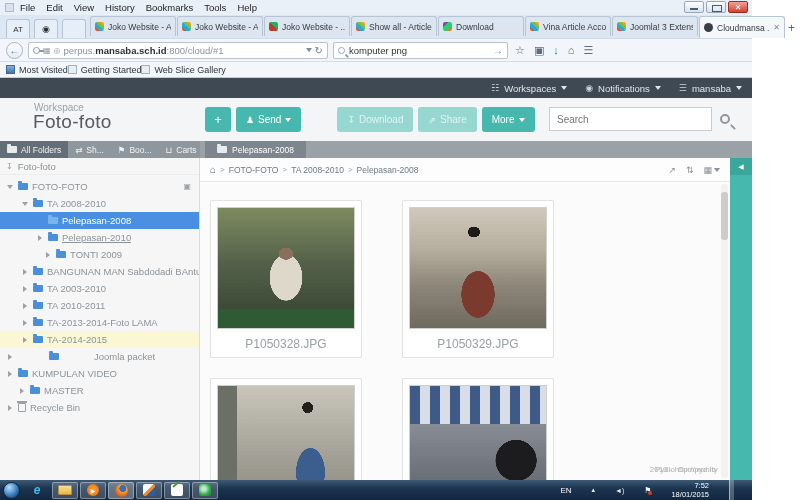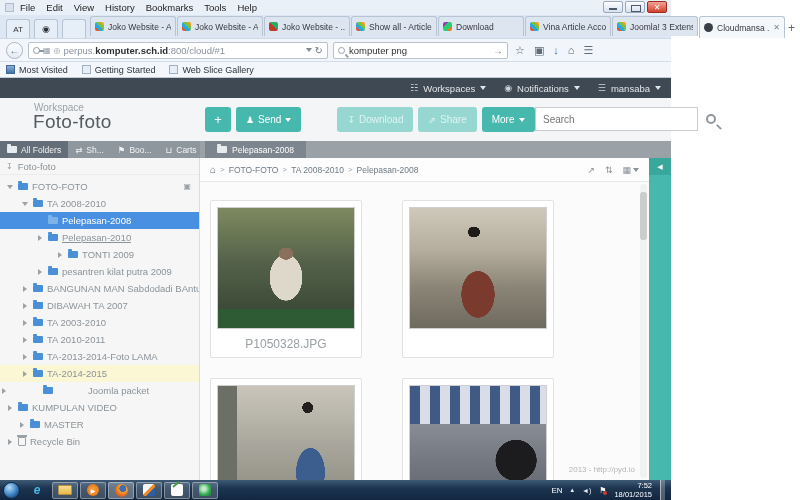--- a/index.html
+++ b/index.html
@@ -1,18 +1,18 @@
 <!DOCTYPE html>
 <html><head>
 <meta charset="utf-8">
 <style>
   * { margin:0; padding:0; box-sizing:border-box; }
   html,body { width:800px; height:500px; overflow:hidden; }
   body { font-family:"Liberation Sans","DejaVu Sans",sans-serif; font-size:10px; color:#333; }
-  .screen { position:relative; width:671px; height:500px; background:#fff; display:flex; flex-direction:column; }
+  .screen { position:relative; width:752px; height:500px; background:#fff; display:flex; flex-direction:column; }
 
   
   .menubar { height:15px; background:#e9f0f8; display:flex; align-items:center; padding-left:5px; position:relative; }
   .ff-page-icon { width:9px; height:9px; background:#d8e2ee; border:1px solid #aebccd; margin-right:6px; }
   .menu-item { font-size:9.5px; color:#222; margin-right:11px; cursor:default; }
   .win-controls { position:absolute; right:4px; top:1px; display:flex; gap:2px; }
   .wc { width:20px; height:12px; border:1px solid #9aa7b8; border-radius:2px; background:linear-gradient(#fdfeff,#d7e2ef); position:relative; }
   .wc-min::after { content:""; position:absolute; left:5px; right:5px; bottom:2px; height:2px; background:#4a5a70; }
   .wc-max::after { content:""; position:absolute; left:5px; top:3px; width:8px; height:5px; border:1px solid #4a5a70; }
   .wc-close { background:linear-gradient(#f2a297,#d2422e); border-color:#9e2c1c; color:#fff; font-size:8px; text-align:center; line-height:11px; }
@@ -44,42 +44,42 @@
   .reload { font-size:10px; color:#6f7d8a; }
   .searchfield { flex:0 0 175px; height:17px; background:#fff; border:1px solid #b9c3cf; border-radius:2px; display:flex; align-items:center; padding:0 4px; gap:4px; }
   .mag { width:7px; height:7px; border:1.5px solid #97a2ae; border-radius:50%; position:relative; flex:0 0 auto; }
   .mag::after { content:""; position:absolute; width:4px; height:1.5px; background:#97a2ae; transform:rotate(45deg); left:6px; top:7px; }
   .searchfield input { border:none; outline:none; flex:1; font-size:9.5px; color:#333; font-family:inherit; background:transparent; min-width:0; }
   .go-arrow { color:#7d8994; font-size:10px; }
   .nav-icons { display:flex; align-items:center; gap:9px; margin-left:2px; }
   .nav-ic { font-size:11px; color:#5f6d7b; }
   .nav-ic.dl { color:#1f7fd4; font-weight:bold; }
 
-  .bookmarksbar { height:17px; background:#f3f6fa; border-top:1px solid #d4dde7; border-bottom:1px solid #c3ccd6; display:flex; align-items:center; padding-left:6px; gap:14px; }
+  .bookmarksbar { height:17px; background:#f3f6fa; border-top:1px solid #d4dde7; border-bottom:1px solid #c3ccd6; display:flex; align-items:center; padding-left:6px; }
   .bm { display:flex; align-items:center; gap:4px; font-size:9px; color:#2f353c; }
   .bm-icon { width:9px; height:9px; border:1px solid #9fb0c2; background:#e7eef6; }
   .bm-icon.site { background:linear-gradient(#7fa6cf,#41engine 60%); background:linear-gradient(#8cb0d8,#4176ab); border-color:#40679a; }
 
   
   .app-topbar { height:20px; background:#3f4953; display:flex; align-items:center; justify-content:flex-end; padding-right:10px; gap:18px; }
   .topbar-item { display:flex; align-items:center; gap:5px; color:#e3e6e9; font-size:9.5px; }
   .topbar-item .caret { color:#e3e6e9; }
   .tb-glyph { font-size:9px; color:#cfd4d9; }
 
   .app-header { height:43px; background:#f4f5f6; position:relative; }
   .eyebrow { position:absolute; left:34px; top:4px; font-size:10px; color:#9aa1a7; }
   .ws-title { position:absolute; left:33px; top:13px; font-size:19px; color:#555b60; font-weight:400; letter-spacing:.3px; }
   .hbuttons { position:absolute; left:205px; top:9px; display:flex; gap:5px; }
   .btn { height:25px; border-radius:3px; background:#47b8ae; color:#fff; font-size:10px; display:flex; align-items:center; justify-content:center; gap:4px; padding:0 10px; }
   .btn .caret { color:#fff; }
   .btn-add { width:26px; padding:0; font-size:13px; }
   .btn.disabled { background:#96d8d1; color:#dff3f0; }
   .btn-gap { width:26px; }
   .btn-ic { font-size:9px; }
-  .hsearch { position:absolute; left:535px; top:9px; display:flex; align-items:center; gap:8px; }
+  .hsearch { position:absolute; left:549px; top:9px; display:flex; align-items:center; gap:8px; }
   .hsearch input { width:163px; height:24px; border:1px solid #c9cdd1; background:#fff; padding:0 7px; font-size:10px; color:#555; font-family:inherit; outline:none; }
   .hsearch .mag2 { width:10px; height:10px; border:2px solid #8f979e; border-radius:50%; position:relative; }
   .hsearch .mag2::after { content:""; position:absolute; width:6px; height:2px; background:#8f979e; transform:rotate(45deg); left:8px; top:10px; }
 
   .tabs-row { height:17px; display:flex; }
   .panel-tabs { width:200px; background:#8f979e; display:flex; align-items:stretch; }
   .ptab2 { display:flex; align-items:center; gap:4px; padding:0 7px; color:#f2f4f5; font-size:8.5px; white-space:nowrap; }
   .ptab2.active { background:#646e78; }
   .fold { width:10px; height:7px; background:#e8ecef; border-radius:1px; position:relative; flex:0 0 auto; }
   .fold::before { content:""; position:absolute; top:-2px; left:0; width:4px; height:2px; background:inherit; border-radius:1px 1px 0 0; }
@@ -159,21 +159,21 @@
   .tbapp.open { background:rgba(255,255,255,.18); border:1px solid rgba(255,255,255,.35); }
   .tbapp.activeapp { background:rgba(255,255,255,.32); }
   .ic-ie { color:#49b8ea; font-weight:bold; font-style:italic; font-size:12px; }
   .ic-explorer { width:14px; height:10px; background:linear-gradient(#f7dd93,#e8b84b); border-radius:1px; border:1px solid #b9903a; }
   .ic-player { width:12px; height:12px; border-radius:50%; background:radial-gradient(#f9a640,#e06a10); color:#fff; font-size:6px; display:flex; align-items:center; justify-content:center; }
   .ic-ff { width:13px; height:13px; border-radius:50%; background:radial-gradient(circle at 60% 35%, #3a6fb5 28%, #f79c2d 32%, #d34f17 80%); }
   .ic-reader { width:12px; height:12px; background:linear-gradient(135deg,#f4f8fd 45%,#f68b1f 46% 62%,#2a5fa8 63%); border-radius:2px; }
   .ic-editor { width:12px; height:12px; background:#fdfdfd; border-radius:2px; position:relative; }
   .ic-editor::after { content:""; position:absolute; left:2px; top:2px; width:8px; height:2px; background:#4a9a3a; transform:rotate(-40deg); transform-origin:left; }
   .ic-draw { width:12px; height:12px; border-radius:2px; background:radial-gradient(circle at 40% 40%, #bfe8c6 20%, #2fa84f 60%, #1d7a36); }
-  .tray { margin-left:auto; display:flex; align-items:center; gap:8px; color:#fff; padding-right:6px; }
+  .tray { margin-left:auto; display:flex; align-items:center; gap:20px; color:#fff; padding-right:18px; }
   .tray .lang { font-size:8px; }
   .tray-ic { font-size:7px; color:#e8eef5; }
   .tray-flag { position:relative; font-size:8px; color:#f2f5f8; }
   .tray-flag::after { content:""; position:absolute; right:-1px; bottom:0; width:4px; height:4px; border-radius:50%; background:#d43a2a; }
   .clock { text-align:right; font-size:7.5px; line-height:1.25; color:#fff; }
   .show-desktop { width:5px; height:20px; background:rgba(255,255,255,.25); border-left:1px solid rgba(255,255,255,.5); }
 </style>
 </head>
 <body>
 
@@ -236,21 +236,21 @@
       </span>
     <span class="newtab">+</span>
   </div>
 
   <div class="navbar">
     <span class="nav-back">←</span>
     <div class="urlfield">
       <span class="key-icon"></span>
       <span class="mini-glyph">▦</span>
       <span class="mini-glyph">◎</span>
-      <span class="url-text"><span>perpus.</span><span class="url-domain">komputer.sch.id</span><span>:800/cloud/#1</span></span>
+      <span class="url-text"><span>perpus.</span><span class="url-domain">mansaba.sch.id</span><span>:800/cloud/#1</span></span>
       <span class="url-right">
         <span class="caret"></span>
         <span class="reload">↻</span>
       </span>
     </div>
     <div class="searchfield">
       <span class="mag"></span>
       <input value="komputer png" style="">
       <span class="go-arrow">→</span>
     </div>
@@ -381,77 +381,63 @@
             <span class="fold blue-open"></span>
             <span class="tree-label">Pelepasan-2008</span>
           </div>
           <div class="tree-row" style="padding-left: 36px; text-decoration: underline;">
             <span class="tw">
               <span class="arr-r"></span>
             </span>
             <span class="fold blue"></span>
             <span class="tree-label">Pelepasan-2010</span>
           </div>
-          <div class="tree-row" style="padding-left: 56px;">
+          <div class="tree-row" style="padding-left: 44px;">
             <span class="tw">
               <span class="arr-r"></span>
             </span>
             <span class="fold blue"></span>
             <span class="tree-label">TONTI 2009</span>
           </div>
-          <div class="tree-row" style="padding-left: 36px;">
-            <span class="tw">
-              <span class="arr-r"></span>
-            </span>
-            <span class="fold blue"></span>
-            <span class="tree-label">pesantren kilat putra 2009</span>
-          </div>
           <div class="tree-row" style="padding-left: 21px;">
             <span class="tw">
               <span class="arr-r"></span>
             </span>
             <span class="fold blue"></span>
             <span class="tree-label">BANGUNAN MAN Sabdodadi BAntul 2011</span>
           </div>
           <div class="tree-row" style="padding-left: 21px;">
             <span class="tw">
               <span class="arr-r"></span>
             </span>
             <span class="fold blue"></span>
-            <span class="tree-label">DIBAWAH TA 2007</span>
+            <span class="tree-label">TA 2003-2010</span>
           </div>
           <div class="tree-row" style="padding-left: 21px;">
             <span class="tw">
               <span class="arr-r"></span>
             </span>
             <span class="fold blue"></span>
-            <span class="tree-label">TA 2003-2010</span>
+            <span class="tree-label">TA 2010-2011</span>
           </div>
           <div class="tree-row" style="padding-left: 21px;">
             <span class="tw">
               <span class="arr-r"></span>
             </span>
             <span class="fold blue"></span>
-            <span class="tree-label">TA 2010-2011</span>
-          </div>
-          <div class="tree-row" style="padding-left: 21px;">
-            <span class="tw">
-              <span class="arr-r"></span>
-            </span>
-            <span class="fold blue"></span>
             <span class="tree-label">TA-2013-2014-Foto LAMA</span>
           </div>
           <div class="tree-row highlight" style="padding-left: 21px;">
             <span class="tw">
               <span class="arr-r"></span>
             </span>
             <span class="fold blue"></span>
             <span class="tree-label">TA-2014-2015</span>
           </div>
-          <div class="tree-row" style=" gap: 35px;">
+          <div class="tree-row" style="padding-left: 6px; gap: 35px;">
             <span class="tw">
               <span class="arr-r"></span>
             </span>
             <span class="fold blue"></span>
             <span class="tree-label">Joomla packet</span>
           </div>
           <div class="tree-row" style="padding-left: 6px;">
             <span class="tw">
               <span class="arr-r"></span>
             </span>
@@ -497,20 +483,21 @@
       </div>
       <div class="grid" id="grid">
         <span class="foot-frag foot-left">Pydio Community</span>
         <span class="foot-frag foot-right">2013 - http://pyd.io</span>
       <div class="card">
             <div class="photo thumb-1"></div>
             <div class="caption">P1050328.JPG</div>
           </div>
           <div class="card">
             <div class="photo thumb-2"></div>
+            <div class="caption">P1050329.JPG</div>
           </div>
           <div class="card">
             <div class="photo thumb-3"></div>
             <div class="caption">P1050330.JPG</div>
           </div>
           <div class="card">
             <div class="photo thumb-4"></div>
           </div>
           <div class="card">
             <div class="photo thumb-5"></div>

